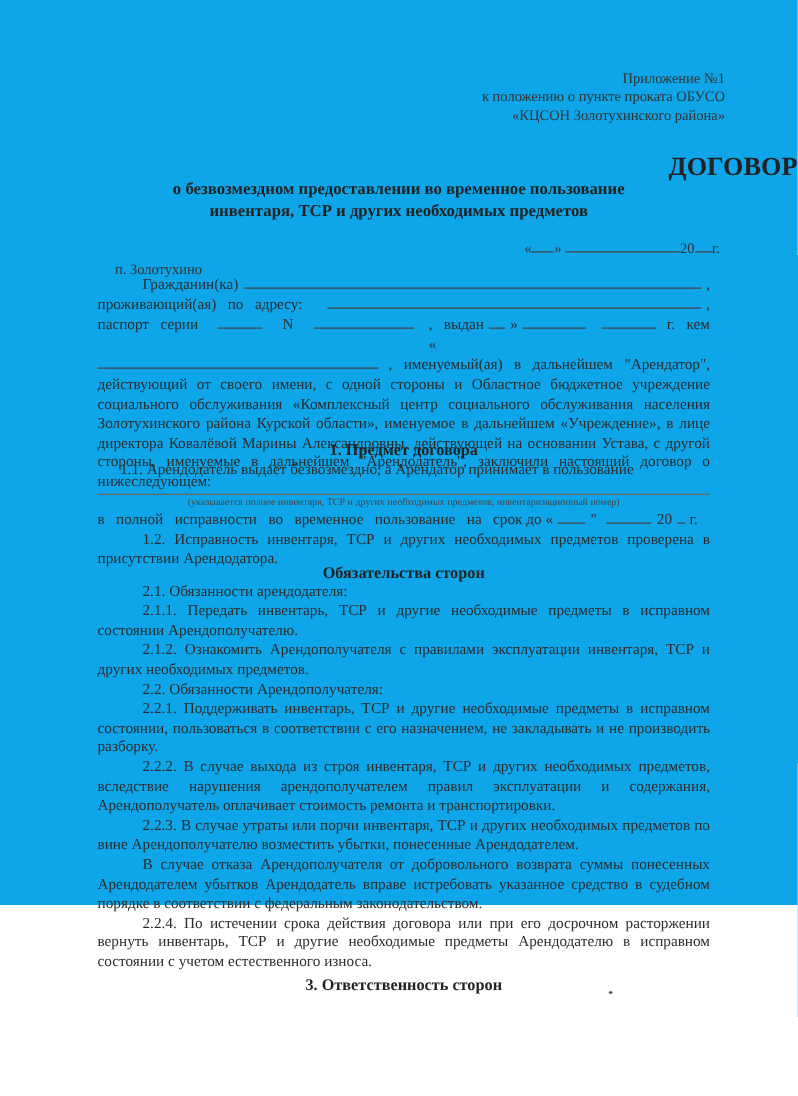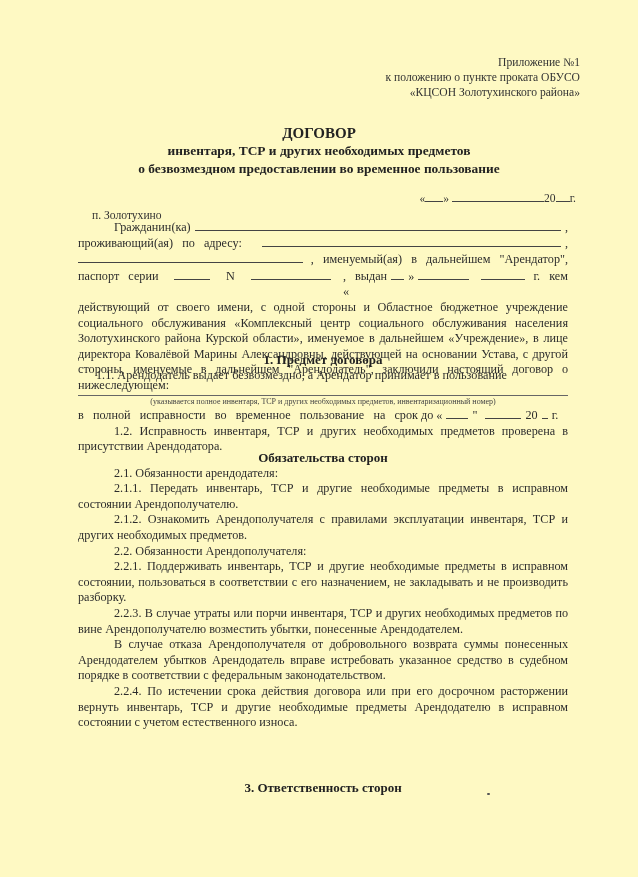--- a/index.html
+++ b/index.html
@@ -1,21 +1,21 @@
 <!DOCTYPE html>
 <html><head>
 <meta charset="utf-8">
 <style>
   html, body { margin: 0; padding: 0; background: #ffffff; }
   body { width: 638px; height: 877px; position: relative; overflow: hidden;
          font-family: "Liberation Serif", "DejaVu Serif", serif; color: #2a2a2a; }
-  .page { position: absolute; left: 0; top: 0; width: 638px; height: 877px; background: #fef9c3; }
+  .page { position: absolute; left: 0; top: 0; width: 638px; height: 724px; background: #0ea5e9; }
   .annex { position: absolute; right: 58px; top: 55px; text-align: right; font-size: 11.6px; line-height: 15px; color: #333; }
   .title-block { position: absolute; left: 0; width: 638px; top: 124px; text-align: center; font-weight: bold; color: #222; }
-  .title-main { font-size: 15px; line-height: 18px; }
+  .title-main { font-size: 21px; line-height: 18px; text-align: right; }
   .title-sub { font-size: 13.4px; line-height: 18px; }
   .place-row { position: absolute; left: 92px; right: 62px; top: 190px; font-size: 11.6px; color: #333; }
   .place-row .left { position: absolute; left: 0; top: 0; margin-top: 19px; }
   .place-row .right { position: absolute; right: 0; top: 0; }
   .body { position: absolute; left: 78px; width: 490px; font-size: 12.2px; line-height: 15.6px; color: #2c2c2c; text-align: justify; }
   .body p { margin: 0; }
   .ind { text-indent: 36px; }
   .ind2 { text-indent: 18px; }
   .center-b { text-align: center; font-weight: bold; font-size: 13px; color: #222; }
   .uline { display: inline-block; border-bottom: 1px solid #444; height: 11px; vertical-align: baseline; }
@@ -31,22 +31,22 @@
 <div class="page">
 
   <div class="annex">
     <div>Приложение №1</div>
     <div>к положению о пункте проката ОБУСО</div>
     <div>«КЦСОН Золотухинского района»</div>
   </div>
 
   <div class="title-block">
     <div class="title-main">ДОГОВОР</div>
+    <div class="title-sub">о безвозмездном предоставлении во временное пользование</div>
     <div class="title-sub">инвентаря, ТСР и других необходимых предметов</div>
-    <div class="title-sub">о безвозмездном предоставлении во временное пользование</div>
   </div>
 
   <div class="place-row">
     <span class="left">п. Золотухино</span>
     <span class="right">
       <span>«</span><span class="uline" style="width:18px"></span><span>»</span>
       <span class="uline" style="width:92px"></span><span>20</span><span class="uline" style="width:14px"></span><span>г.</span>
     </span>
   </div>
 
@@ -55,36 +55,36 @@
       <span>Гражданин(ка)</span>
       <span class="grow"></span>
       <span>,</span>
     </div>
     <div class="fill">
       <span style="white-space:pre">проживающий(ая)   по   адресу:</span>
       <span class="grow" style="margin-left:16px"></span>
       <span>,</span>
     </div>
     <div class="fill">
-      <span class="uline" style="width:248px"></span>
-      <span class="grow" style="border:none"></span>
-      <span style="white-space:pre">,   именуемый(ая)   в   дальнейшем   "Арендатор",</span>
-    </div>
-    <div class="fill">
       <span style="white-space:pre">паспорт   серии</span>
       <span class="uline" style="width:38px;margin-left:12px"></span>
       <span style="margin-left:12px">N</span>
       <span class="uline" style="width:86px;margin-left:12px"></span>
       <span style="margin-left:8px">, выдан «</span>
         <span class="uline" style="width:14px"></span>
         <span>»</span>
       <span class="uline" style="width:54px"></span>
       <span class="uline" style="width:48px;margin-left:8px"></span>
       <span class="grow" style="border:none"></span>
       <span style="white-space:pre">г.   кем</span>
+    </div>
+    <div class="fill">
+      <span class="uline" style="width:248px"></span>
+      <span class="grow" style="border:none"></span>
+      <span style="white-space:pre">,   именуемый(ая)   в   дальнейшем   "Арендатор",</span>
     </div>
     <p>действующий от своего имени, с одной стороны и  Областное бюджетное учреждение социального обслуживания «Комплексный центр социального обслуживания населения Золотухинского района Курской области», именуемое в дальнейшем «Учреждение», в лице директора Ковалёвой Марины Александровны, действующей на основании Устава, с другой стороны, именуемые в дальнейшем "Арендодатель", заключили настоящий договор о нижеследующем:</p>
   </div>
 
   <div class="body" style="top:352px">
     <p class="center-b">1. Предмет договора</p>
     <p class="ind2">1.1. Арендодатель выдает безвозмездно, а Арендатор принимает в пользование</p>
     <div class="rule"></div>
     <p class="hint">(указывается полное инвентаря, ТСР и других необходимых предметов, инвентаризационный номер)</p>
     <div class="fill">
@@ -99,20 +99,21 @@
     <p class="ind">1.2. Исправность инвентаря, ТСР и других необходимых предметов проверена в присутствии Арендодатора.</p>
   </div>
 
   <div class="body" style="top:450px">
     <p class="center-b">Обязательства сторон</p>
     <p class="ind">2.1. Обязанности арендодателя:</p>
     <p class="ind">2.1.1. Передать инвентарь, ТСР и другие необходимые предметы в исправном состоянии Арендополучателю.</p>
     <p class="ind">2.1.2. Ознакомить Арендополучателя с правилами эксплуатации инвентаря, ТСР и других необходимых предметов.</p>
     <p class="ind">2.2. Обязанности Арендополучателя:</p>
     <p class="ind">2.2.1. Поддерживать инвентарь, ТСР и другие необходимые предметы в исправном состоянии, пользоваться в соответствии с его назначением, не закладывать и не производить разборку.</p>
+    <p class="ind">2.2.2. В случае выхода из строя инвентаря, ТСР и других необходимых предметов, вследствие нарушения арендополучателем правил эксплуатации и содержания, Арендополучатель оплачивает стоимость ремонта и транспортировки.</p>
     <p class="ind">2.2.3. В случае утраты или порчи инвентаря, ТСР и других необходимых предметов по вине Арендополучателю возместить убытки, понесенные Арендодателем.</p>
     <p class="ind">В случае отказа Арендополучателя от добровольного возврата суммы понесенных Арендодателем убытков Арендодатель вправе истребовать указанное средство в судебном порядке в соответствии с федеральным законодательством.</p>
     <p class="ind">2.2.4. По истечении срока действия договора или при его досрочном расторжении вернуть инвентарь, ТСР и другие необходимые предметы Арендодателю в исправном состоянии с учетом естественного износа.</p>
   </div>
 
   <div class="body" style="top:780px">
     <p class="center-b">3. Ответственность сторон</p>
   </div>
 
   <div class="dot"></div>

